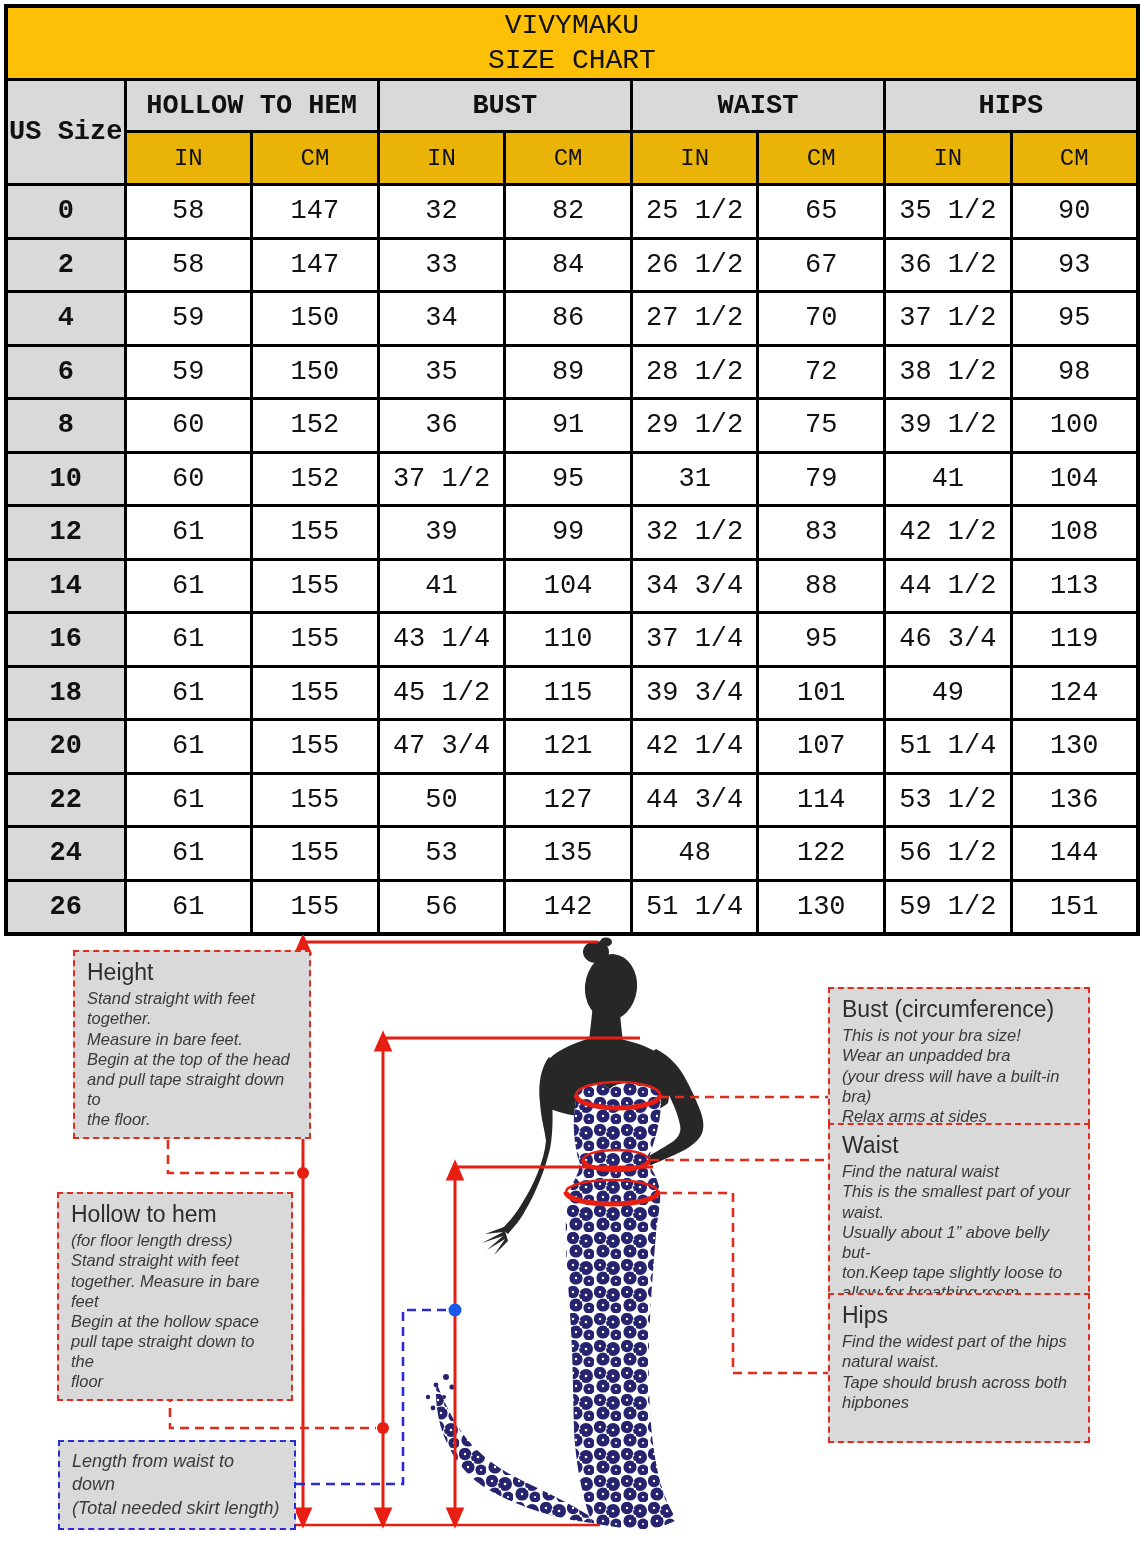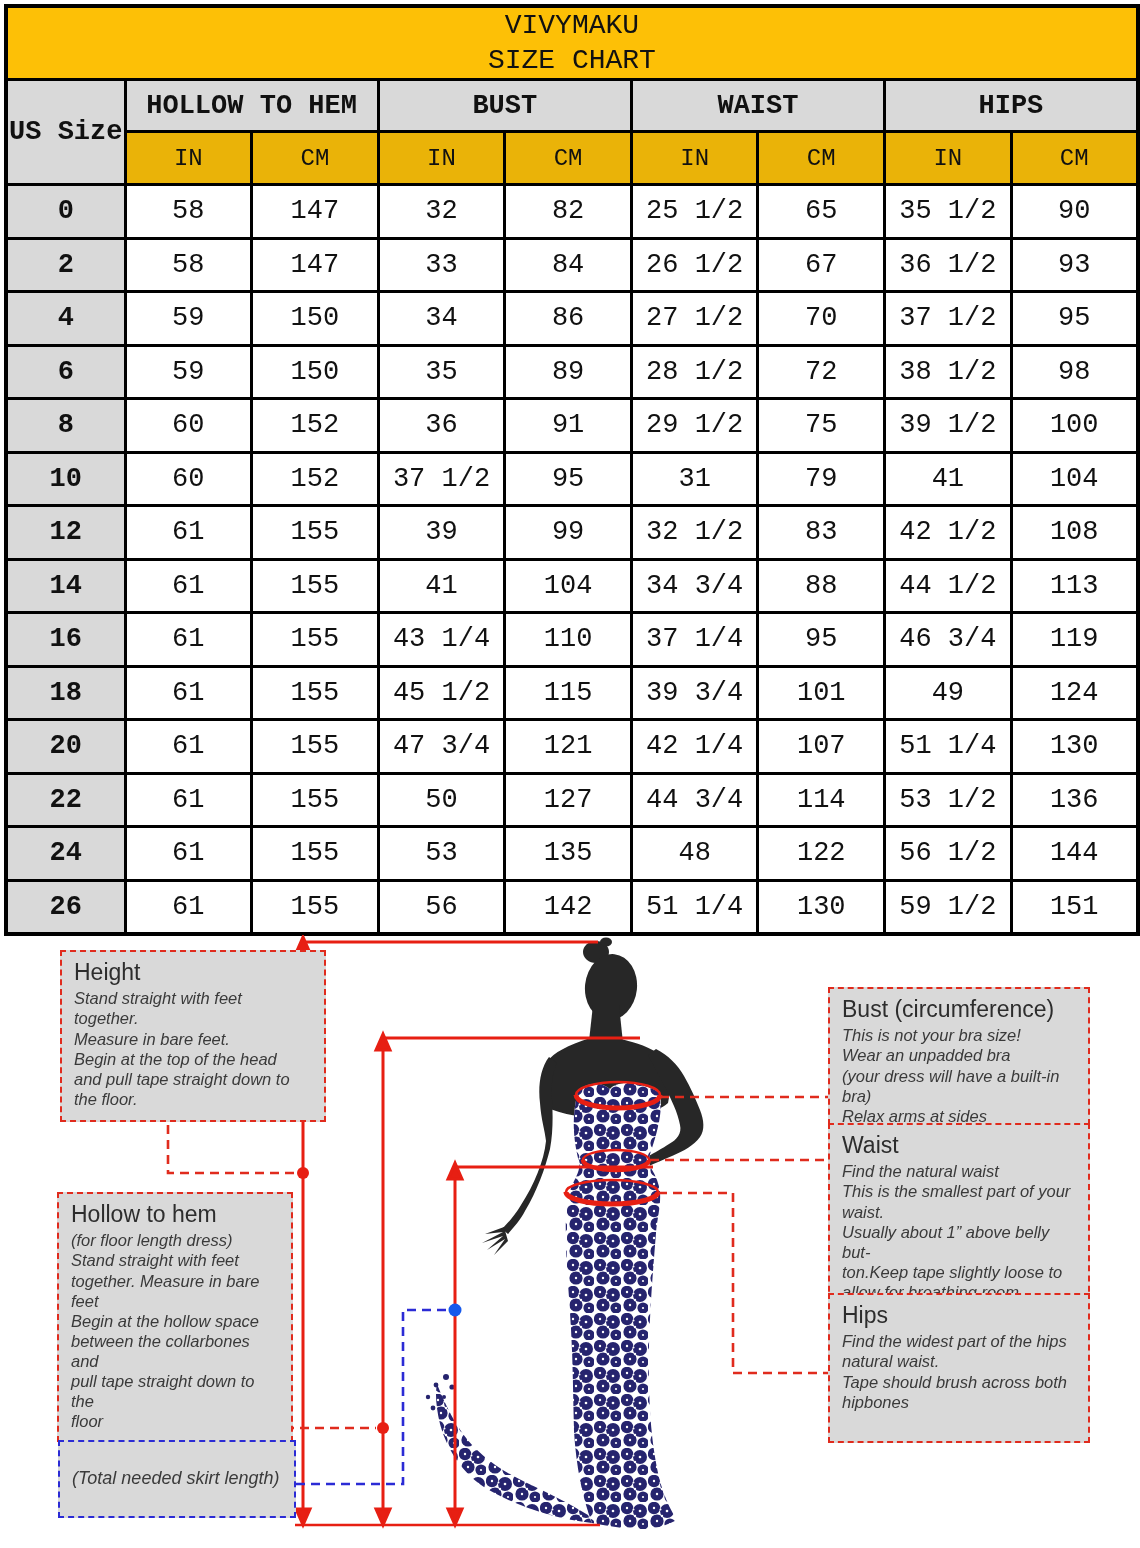--- a/index.html
+++ b/index.html
@@ -18,21 +18,21 @@
   tbody.data td{font-size:27px;color:#111;background:#fff;}
   tbody.data td.sz{background:#d9d9d9;font-weight:bold;}
   
   .guide{position:absolute;left:0;top:935px;width:1140px;height:613px;}
   .gbox{position:absolute;background:#d9d9d9;border:2px dashed #e02b1d;
         padding:8px 12px;box-sizing:border-box;
         font-family:"Liberation Sans",sans-serif;color:#3a3a3a;}
   .gbox h3{margin:0 0 3px 0;font-size:23px;font-weight:400;color:#2d2d2d;line-height:1.1;}
   .gbox .ln{font-size:16.5px;line-height:1.22;font-style:italic;}
   .gbox.blue{border-color:#2b2bd5;}
-  .box-height{left:60px;top:15px;width:266px;min-height:172px;}
+  .box-height{left:73px;top:15px;width:238px;min-height:172px;}
   .box-hollow{left:57px;top:257px;width:236px;min-height:186px;}
   .box-length{left:58px;top:505px;width:238px;min-height:78px;display:flex;flex-direction:column;justify-content:center;}
   .box-length .ln{font-size:18px;line-height:1.3;}
   .box-bust{left:828px;top:20px;width:262px;min-height:150px;margin-top:32px;}
   .box-waist{left:828px;top:188px;width:262px;min-height:150px;}
   .box-hips{left:828px;top:358px;width:262px;min-height:150px;}
   svg.overlay{position:absolute;left:0;top:0;width:1140px;height:613px;}
 </style>
 </head>
 <body>
@@ -352,26 +352,26 @@
       <div class="ln">and pull tape straight down to</div>
       <div class="ln">the floor.</div>
     </div>
 
     <div class="gbox box-hollow">
       <h3>Hollow to hem</h3>
       <div class="ln">(for floor length dress)</div>
       <div class="ln">Stand straight with feet</div>
       <div class="ln">together. Measure in bare feet</div>
       <div class="ln">Begin at the hollow space</div>
-      <div class="ln">between the collarbones and</div>
       <div class="ln">pull tape straight down to the</div>
       <div class="ln">floor</div>
     </div>
 
     <div class="gbox blue box-length">
+      <div class="ln">Length from waist to down</div>
       <div class="ln">(Total needed skirt length)</div>
     </div>
 
     <div class="gbox box-bust">
       <h3>Bust (circumference)</h3>
       <div class="ln">This is not your bra size!</div>
       <div class="ln">Wear an unpadded bra</div>
       <div class="ln">(your dress will have a built-in bra)</div>
       <div class="ln">Relax arms at sides</div>
       <div class="ln">Pull tape across the fullest part of</div>

